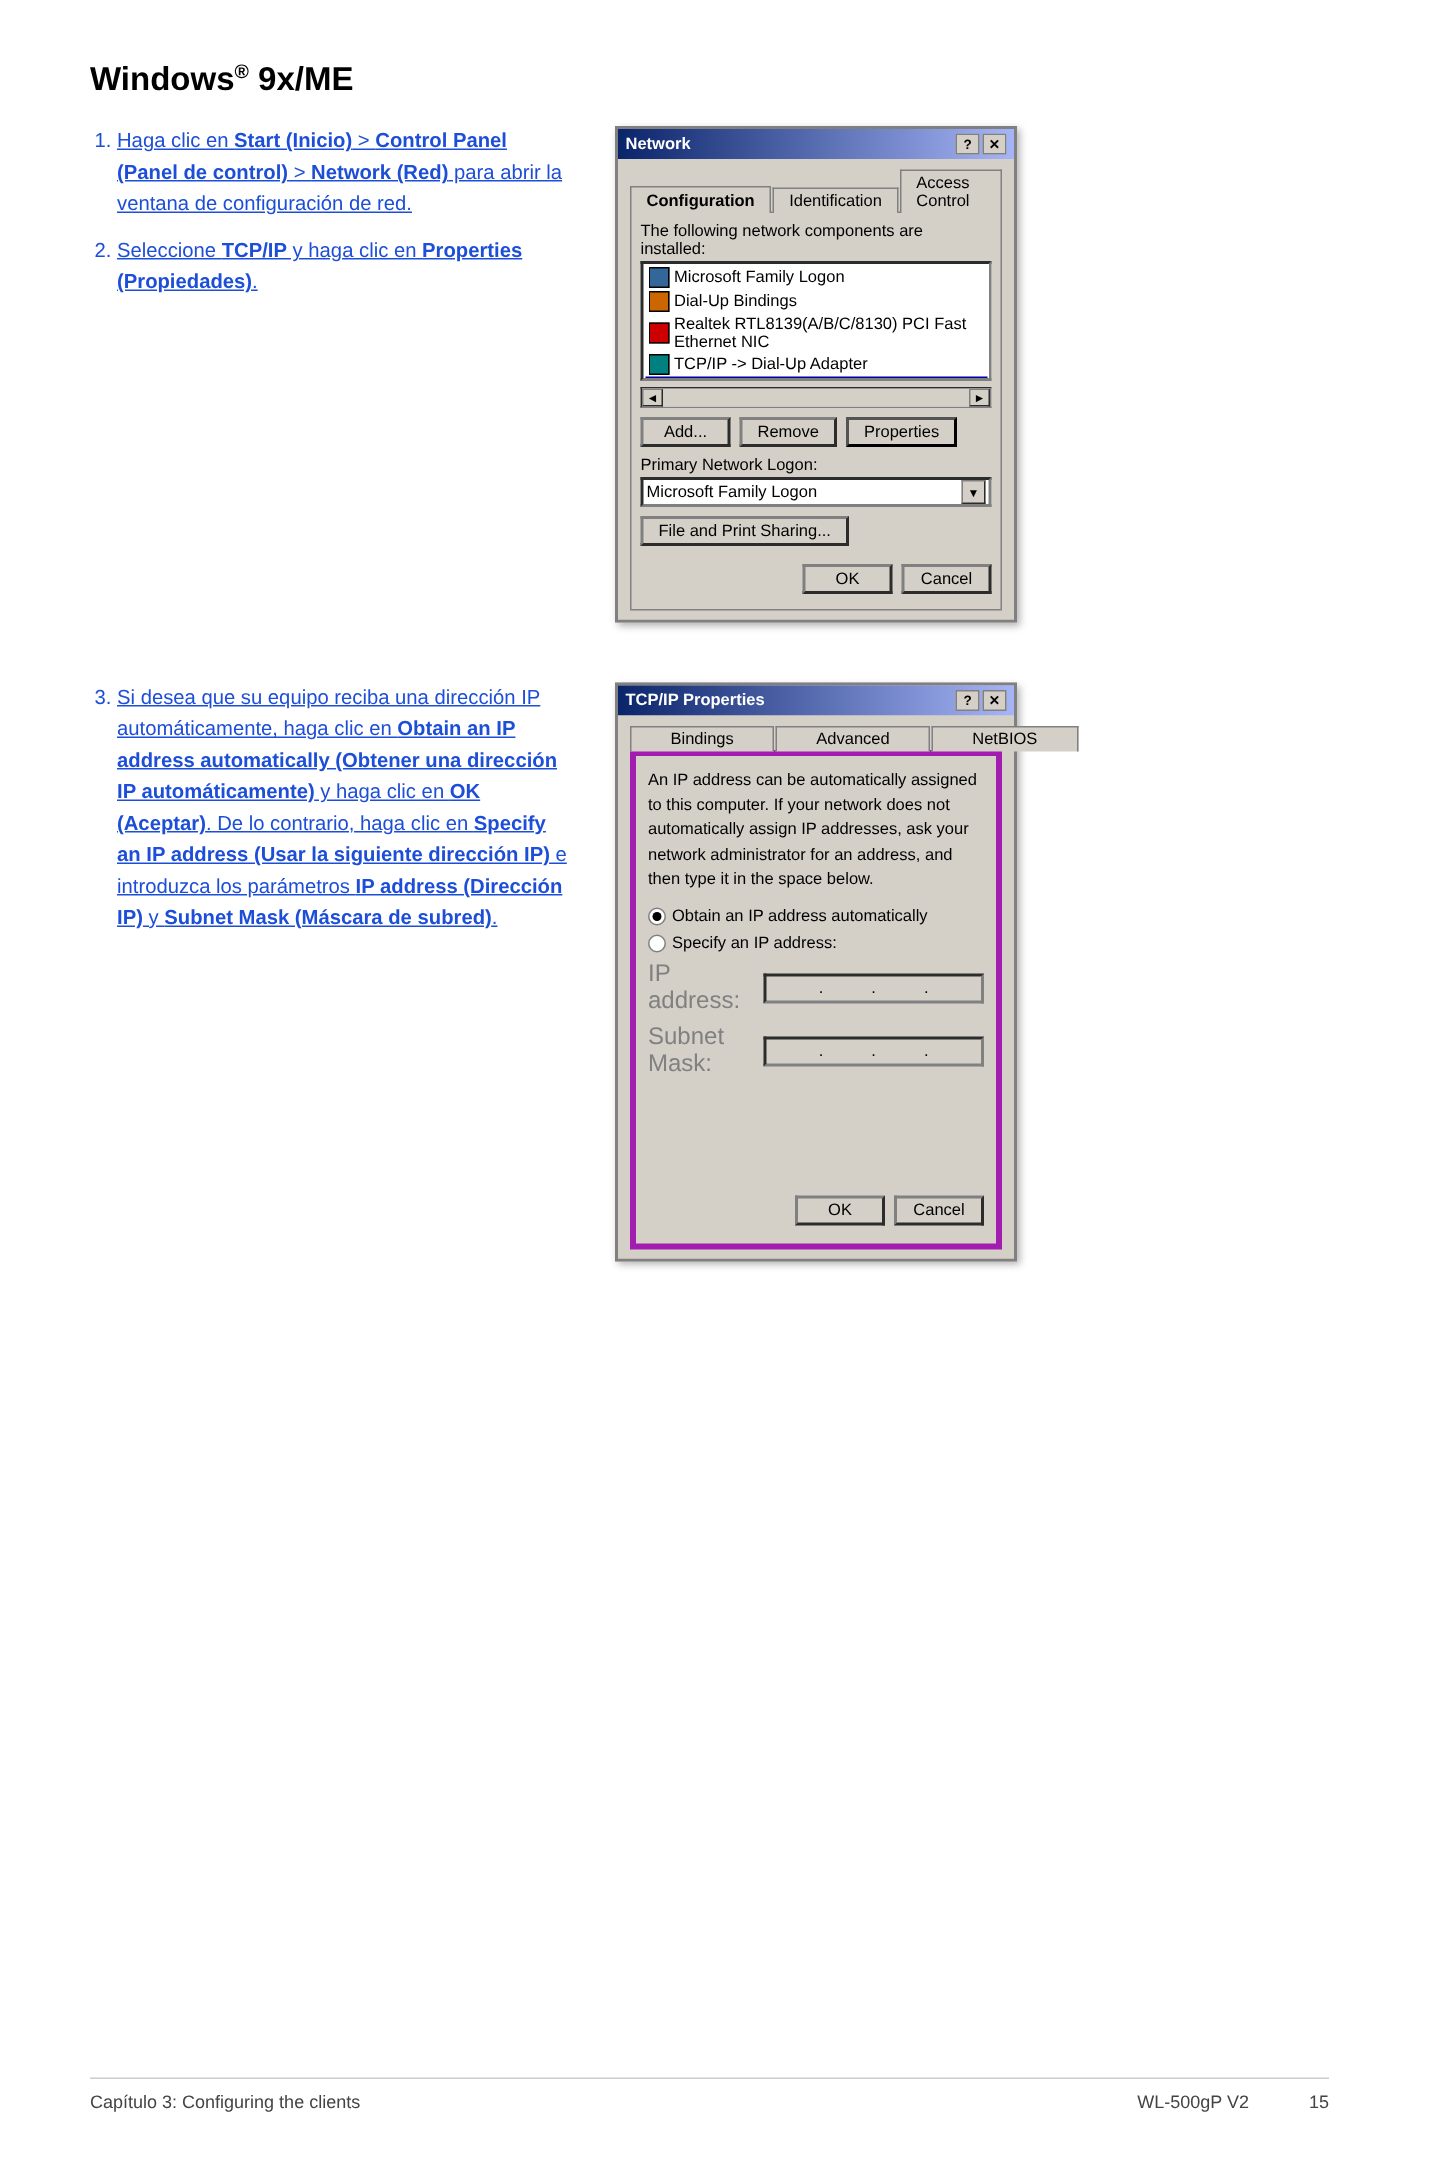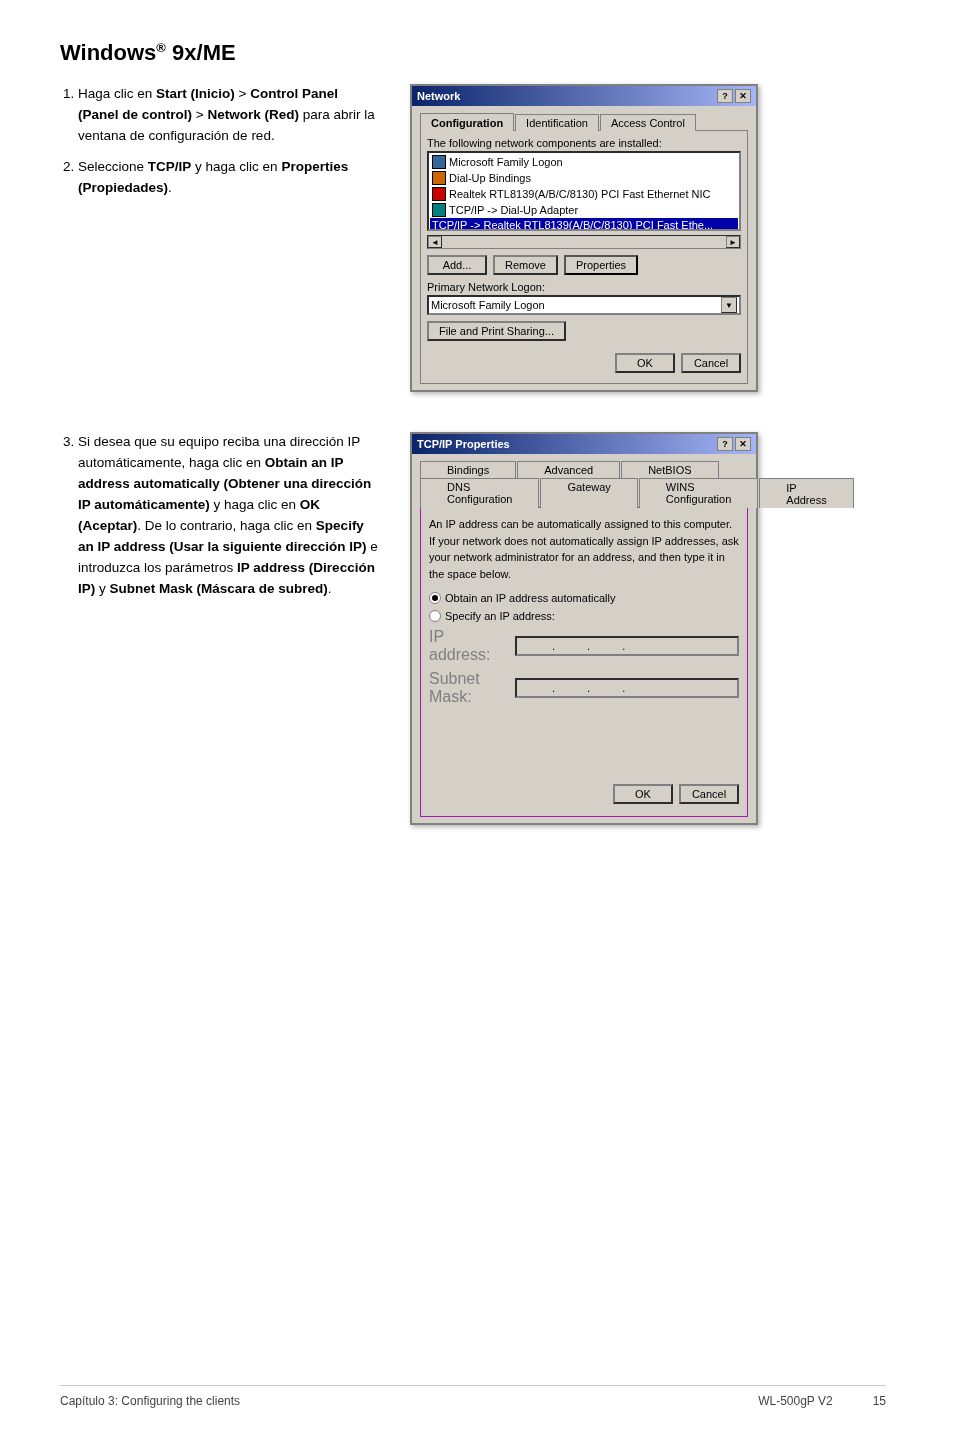--- a/index.html
+++ b/index.html
@@ -35,21 +35,22 @@
       flex-direction: row;
       gap: 30px;
       margin-bottom: 40px;
       align-items: flex-start;
     }
 
     .step-text {
       flex: 0 0 320px;
       font-size: 13.5px;
       line-height: 1.55;
-      color: #000000;
+      color: #1d4ed8;
+      text-decoration: underline;
     }
 
     .step-text ol {
       padding-left: 18px;
     }
 
     .step-text li {
       margin-bottom: 10px;
     }
 
@@ -61,21 +62,21 @@
       flex: 1;
       display: flex;
       justify-content: flex-start;
       align-items: flex-start;
     }
 
     
     .win-dialog {
       border: 2px solid #808080;
       background: #d4d0c8;
-      width: 348px;
+      width: 268px;
       font-family: 'Tahoma', Arial, sans-serif;
       font-size: 11px;
       box-shadow: 2px 2px 5px rgba(0,0,0,0.3);
     }
 
     .win-titlebar {
       background: linear-gradient(to right, #0a246a, #a6b5f7);
       color: white;
       font-size: 11px;
       font-weight: bold;
@@ -293,21 +294,21 @@
       cursor: pointer;
       position: relative;
       top: 1px;
     }
 
     .win-tab-sm.active {
       padding-top: 3px;
     }
 
     .tcpip-content {
-      border: 1px solid #a21caf;
+      border: 4px solid #a21caf;
       padding: 8px;
       background: #d4d0c8;
       min-height: 160px;
     }
 
     .tcpip-desc {
       font-size: 11px;
       line-height: 1.5;
       margin-bottom: 10px;
     }
@@ -514,26 +515,20 @@
           </div>
         </div>
         <div class="win-content">
 
           <div class="tcpip-tabs-top">
             <div class="win-tab-sm">Bindings</div>
             <div class="win-tab-sm">Advanced</div>
             <div class="win-tab-sm">NetBIOS</div>
           </div>
 
-          <div style="display:flex; gap:1px; margin-bottom:0;">
-            <div class="win-tab-sm">DNS Configuration</div>
-            <div class="win-tab-sm">Gateway</div>
-            <div class="win-tab-sm">WINS Configuration</div>
-            <div class="win-tab-sm active">IP Address</div>
-          </div>
           <div class="tcpip-content">
             <div class="tcpip-desc">An IP address can be automatically assigned to this computer. If your network does not automatically assign IP addresses, ask your network administrator for an address, and then type it in the space below.</div>
 
             <div class="radio-row">
               <div class="radio-input checked"></div>
               <span>Obtain an IP address automatically</span>
             </div>
             <div class="radio-row">
               <div class="radio-input"></div>
               <span>Specify an IP address:</span>

